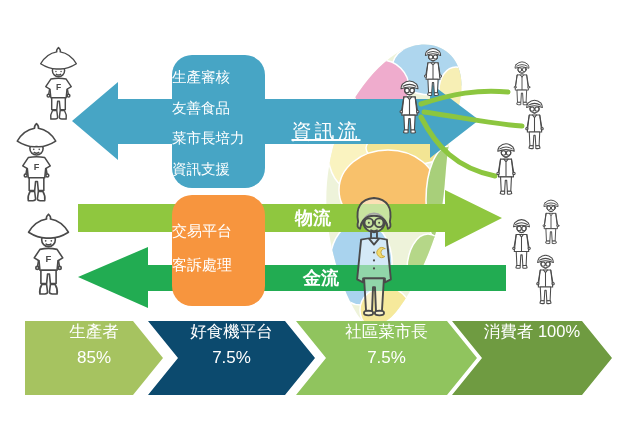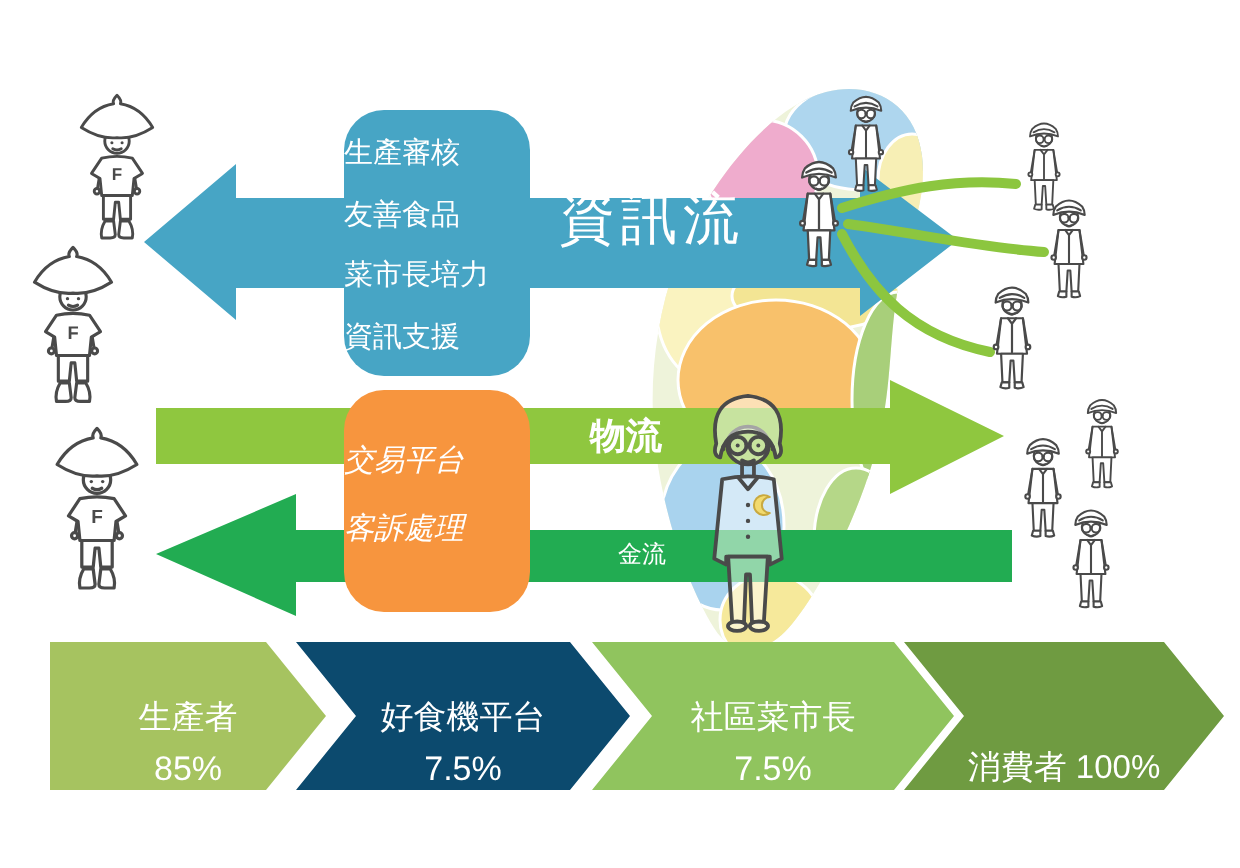--- a/index.html
+++ b/index.html
@@ -4,30 +4,30 @@
 <style>
   html,body{margin:0;padding:0;background:#fff;}
   .stage{position:relative;width:620px;height:434px;background:#fff;overflow:hidden;
          font-family:"Liberation Sans","DejaVu Sans",sans-serif;}
   .layer{position:absolute;left:0;top:0;width:620px;height:434px;}
   
   .box{position:absolute;border-radius:20px;color:#fff;display:flex;flex-direction:column;
        align-items:flex-start;box-sizing:border-box;}
   .support-box{left:172px;top:55px;width:93px;height:133px;background:#47a5c5;padding-top:7px;}
   .support-box .line{line-height:30.5px;font-size:14.5px;white-space:nowrap;}
-  .service-box{left:172px;top:195px;width:93px;height:111px;background:#f7953e;padding-top:19px;font-style:italic;}
+  .service-box{left:172px;top:195px;width:93px;height:111px;background:#f7953e;padding-top:19px;}
   .service-box .line{line-height:34px;font-size:15px;white-space:nowrap;}
   
   .flow-label{position:absolute;color:#fff;display:flex;align-items:center;justify-content:center;}
-  .lbl-info{left:270px;top:87px;width:112px;height:46px;font-size:28px;letter-spacing:3px;}
+  .lbl-info{left:270px;top:108px;width:112px;height:46px;font-size:20px;letter-spacing:3px;text-decoration:underline;}
   .lbl-logi{left:286px;top:204px;width:54px;height:28px;font-size:18px;font-weight:600;}
-  .lbl-money{left:294px;top:264px;width:54px;height:27px;font-size:12px;font-weight:400;}
+  .lbl-money{left:294px;top:264px;width:54px;height:27px;font-size:18px;font-weight:700;}
   
   .chev{position:absolute;top:321px;height:74px;color:#fff;display:flex;flex-direction:column;
-        align-items:center;justify-content:flex-end;box-sizing:border-box;padding:0 30px;gap:5px;}
+        align-items:center;justify-content:flex-start;box-sizing:border-box;padding:0 30px;gap:5px;}
   .chev .t1{font-size:16.5px;white-space:nowrap;}
   .chev .t2{font-size:17px;white-space:nowrap;}
   .chev-first{clip-path:polygon(0 0,calc(100% - 30px) 0,100% 50%,calc(100% - 30px) 100%,0 100%);}
   .chev-mid{clip-path:polygon(0 0,calc(100% - 30px) 0,100% 50%,calc(100% - 30px) 100%,0 100%,30px 50%);}
   .seg1{left:25px;width:138px;background:#a6c360;}
   .seg2{left:148px;width:167px;background:#0c4a6e;}
   .seg3{left:296px;width:181px;background:#90c45e;}
   .seg4{left:452px;width:160px;background:#6f9b41;gap:16px;}
   .person{position:absolute;}
   .hidden-defs{position:absolute;width:0;height:0;overflow:hidden;}

